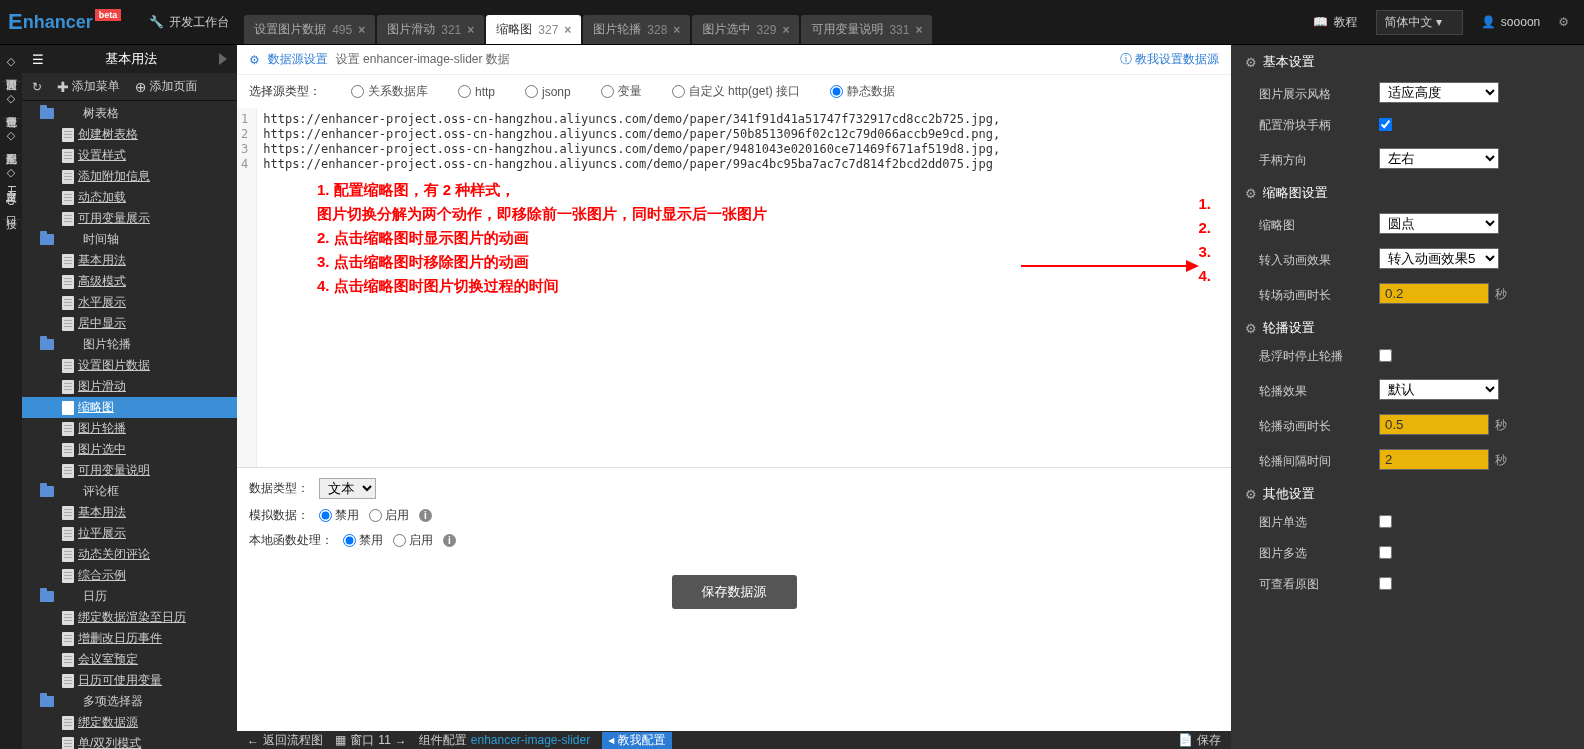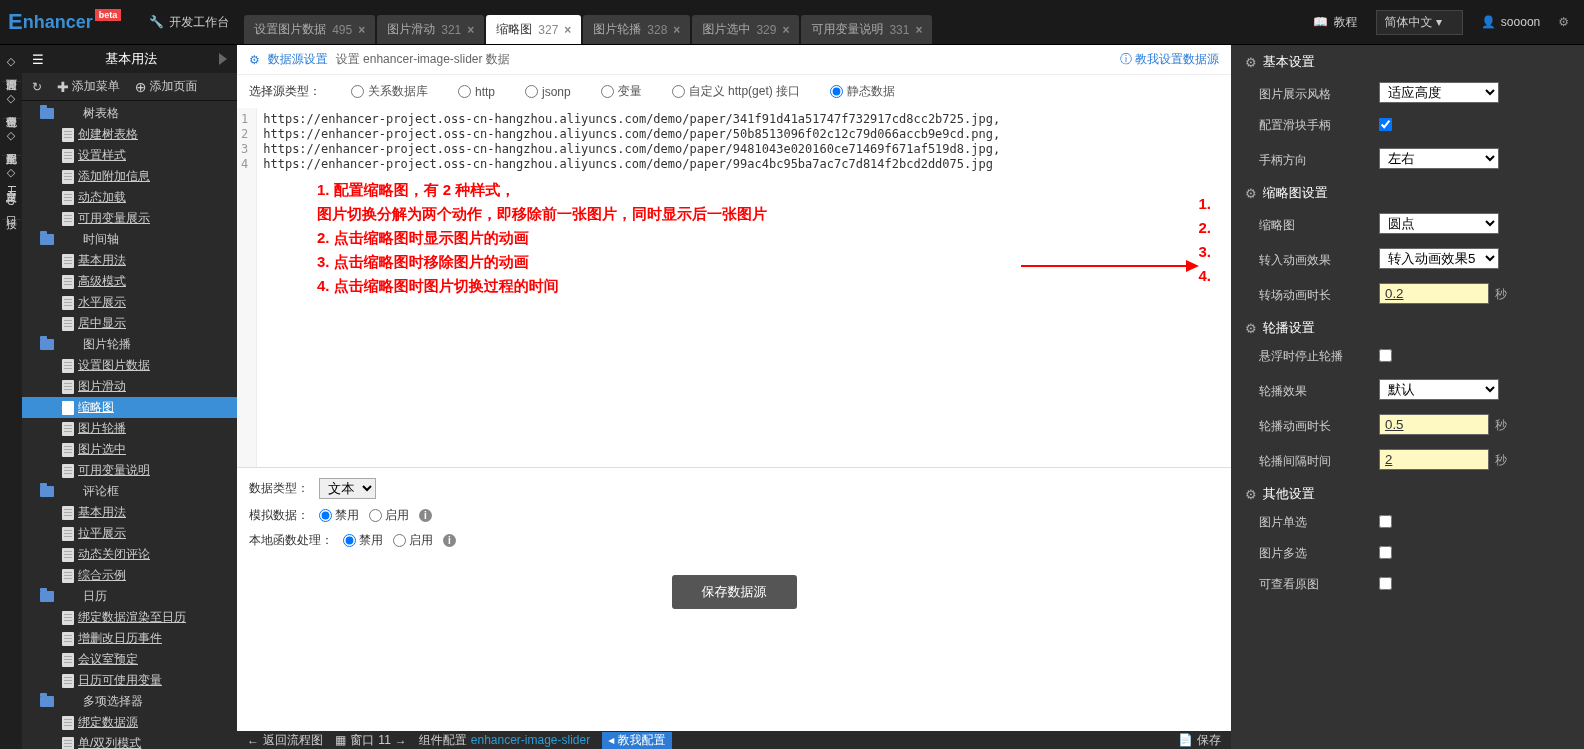--- a/index.html
+++ b/index.html
@@ -81,21 +81,21 @@
 .footer .fbtn { background: #2c7cd6; color: #fff; padding: 0 6px; cursor: pointer; }
 
 
 .rightpanel { width: 353px; background: #333; color: #ccc; overflow-y: auto; padding-bottom: 20px; }
 .rp-section { padding: 8px 14px 4px; display: flex; align-items: center; gap: 6px; color: #fff; font-size: 13px; }
 .rp-section .sicon { color: #aaa; }
 .rp-row { display: flex; align-items: flex-end; padding: 7px 10px 7px 28px; }
 .rp-label { flex: 0 0 120px; color: #ccc; }
 .rp-ctrl { flex: 1; }
 .rp-ctrl select { width: 120px; background: #fff; border: 1px solid #666; padding: 1px 4px; }
-.rp-ctrl input[type=text] { width: 110px; background: #fef9c3; border: 1px solid #666; padding: 2px 5px; color: #333; text-decoration: underline; }
+.rp-ctrl input[type=text] { width: 110px; background: #eab308; border: 1px solid #666; padding: 2px 5px; color: #333; }
 .rp-ctrl input[type=checkbox] { cursor: pointer; }
 .rp-unit { margin-left: 6px; color: #aaa; }
 
 ::-webkit-scrollbar { width: 10px; }
 ::-webkit-scrollbar-track { background: #2a2a2a; }
 ::-webkit-scrollbar-thumb { background: #555; }
 </style>
 </head>
 <body>
 

